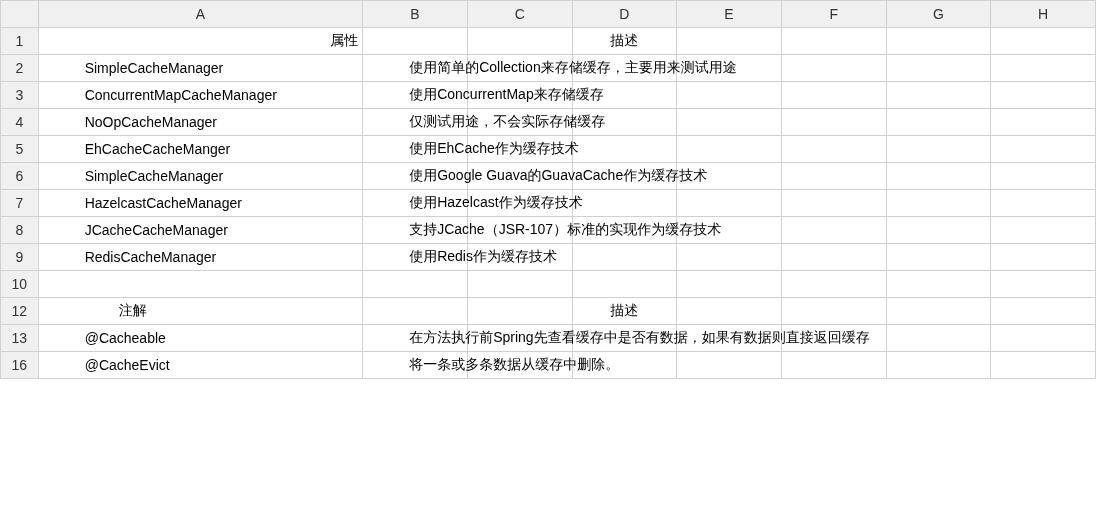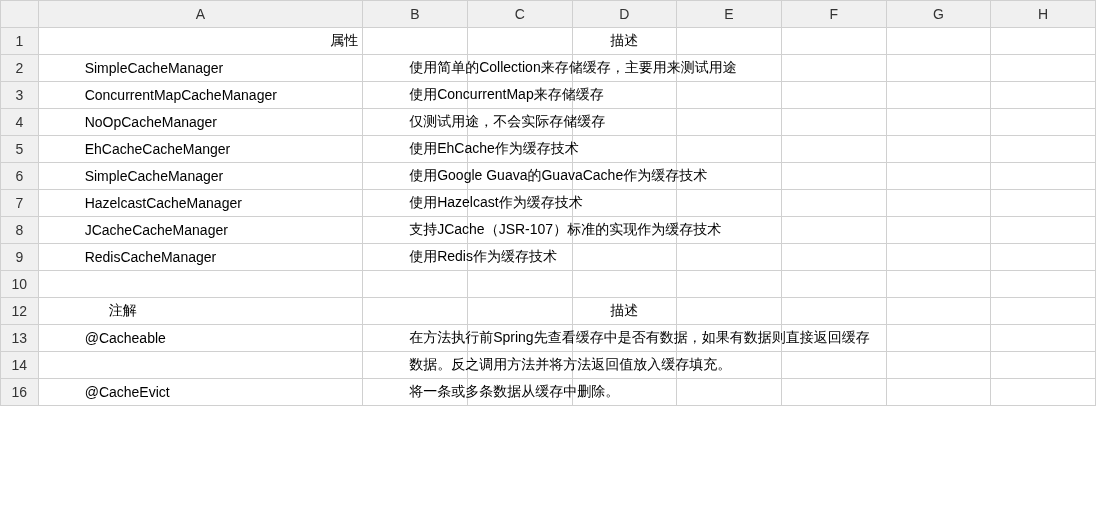--- a/index.html
+++ b/index.html
@@ -240,21 +240,21 @@
     <div class="cell col-e"></div>
     <div class="cell col-f"></div>
     <div class="cell col-g"></div>
     <div class="cell col-h"></div>
   </div>
 
 
   <div class="row">
     <div class="cell row-header">12</div>
     <div class="cell col-a">
-        <span class="content-span" style="left:28px;">注解</span>
+        <span class="content-span" style="left:38px;">注解</span>
       </div>
     <div class="cell col-b"></div>
     <div class="cell col-c"></div>
     <div class="cell col-d">
         <span class="center-span">描述</span>
       </div>
     <div class="cell col-e"></div>
     <div class="cell col-f"></div>
     <div class="cell col-g"></div>
     <div class="cell col-h"></div>
@@ -269,33 +269,20 @@
         <span class="content-span">在方法执行前Spring先查看缓存中是否有数据，如果有数据则直接返回缓存</span>
       </div>
     <div class="cell col-c"></div>
     <div class="cell col-d"></div>
     <div class="cell col-e"></div>
     <div class="cell col-f"></div>
     <div class="cell col-g"></div>
     <div class="cell col-h"></div>
   </div>
 
-  <div class="row">
-    <div class="cell row-header">14</div>
-    <div class="cell col-a"></div>
-    <div class="cell col-b">
-        <span class="content-span">数据。反之调用方法并将方法返回值放入缓存填充。</span>
-      </div>
-    <div class="cell col-c"></div>
-    <div class="cell col-d"></div>
-    <div class="cell col-e"></div>
-    <div class="cell col-f"></div>
-    <div class="cell col-g"></div>
-    <div class="cell col-h"></div>
-  </div>
 
 
   <div class="row">
     <div class="cell row-header">16</div>
     <div class="cell col-a">
         <span class="content-span">@CacheEvict</span>
       </div>
     <div class="cell col-b">
         <span class="content-span">将一条或多条数据从缓存中删除。</span>
       </div>

